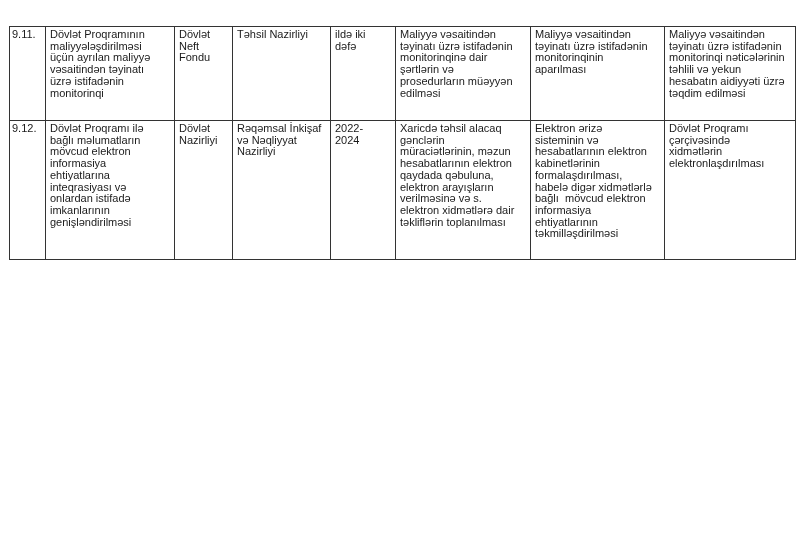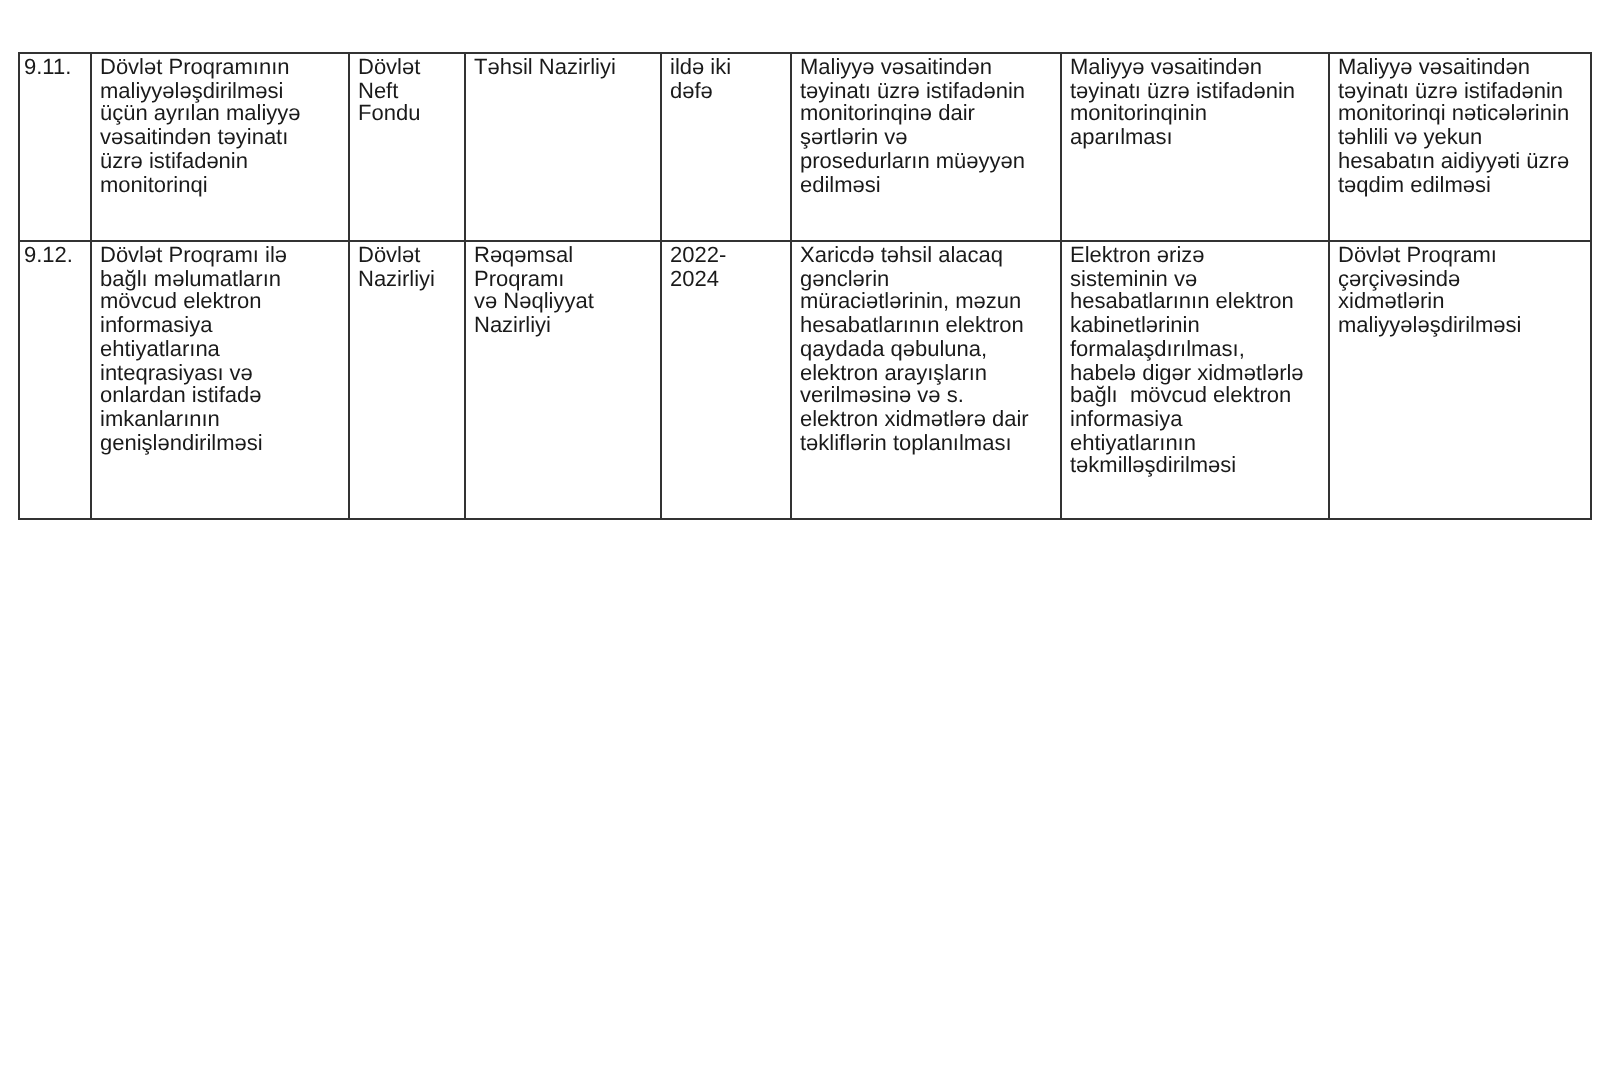--- a/index.html
+++ b/index.html
@@ -105,21 +105,21 @@
 bağlı məlumatların
 mövcud elektron
 informasiya
 ehtiyatlarına
 inteqrasiyası və
 onlardan istifadə
 imkanlarının
 genişləndirilməsi</td>
         <td>Dövlət
 Nazirliyi</td>
-        <td>Rəqəmsal Proqramı
+        <td>Rəqəmsal İnkişaf
 və Nəqliyyat
 Nazirliyi</td>
         <td>2022-
 2024</td>
         <td>Xaricdə təhsil alacaq
 gənclərin
 müraciətlərinin, məzun
 hesabatlarının elektron
 qaydada qəbuluna,
 elektron arayışların
@@ -132,17 +132,17 @@
 kabinetlərinin
 formalaşdırılması,
 habelə digər xidmətlərlə
 bağlı  mövcud elektron
 informasiya
 ehtiyatlarının
 təkmilləşdirilməsi</td>
         <td>Dövlət Proqramı
 çərçivəsində
 xidmətlərin
-maliyyələşdirilməsi</td>
+elektronlaşdırılması</td>
       </tr>
     </tbody>
   </table>
 </div>
 
 </body></html>

